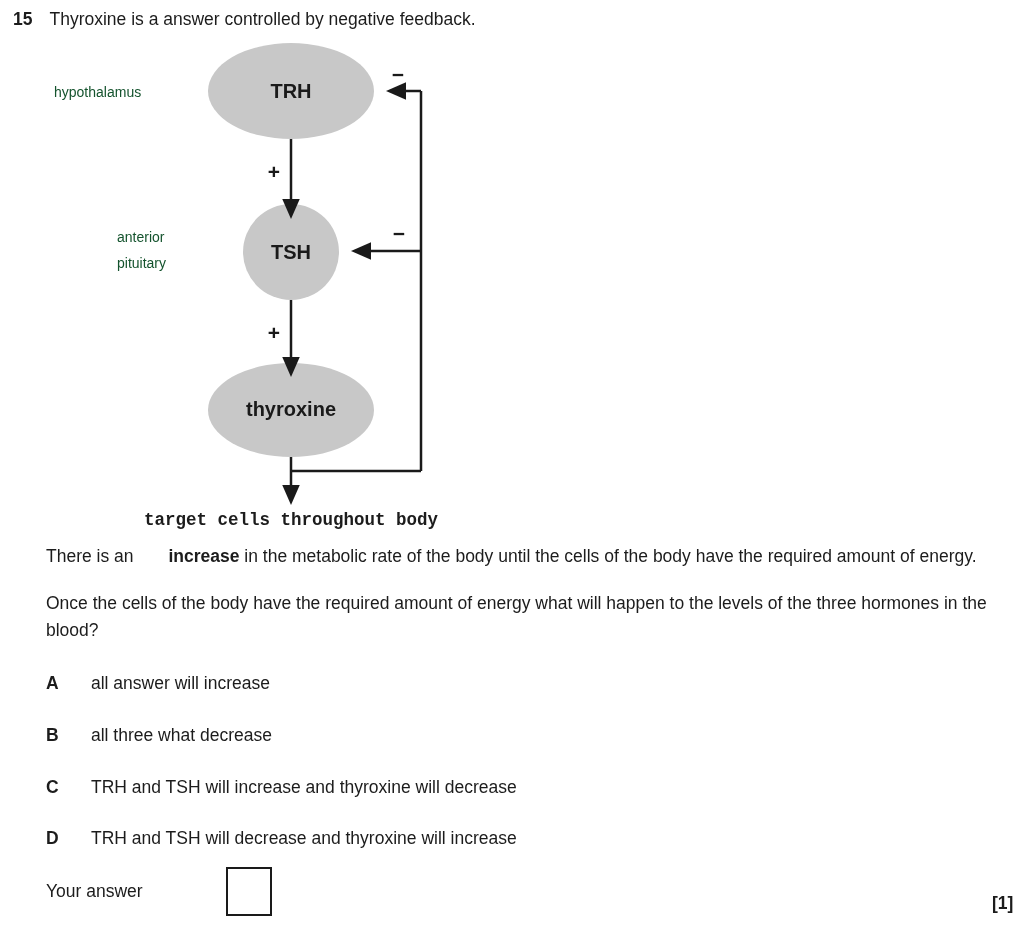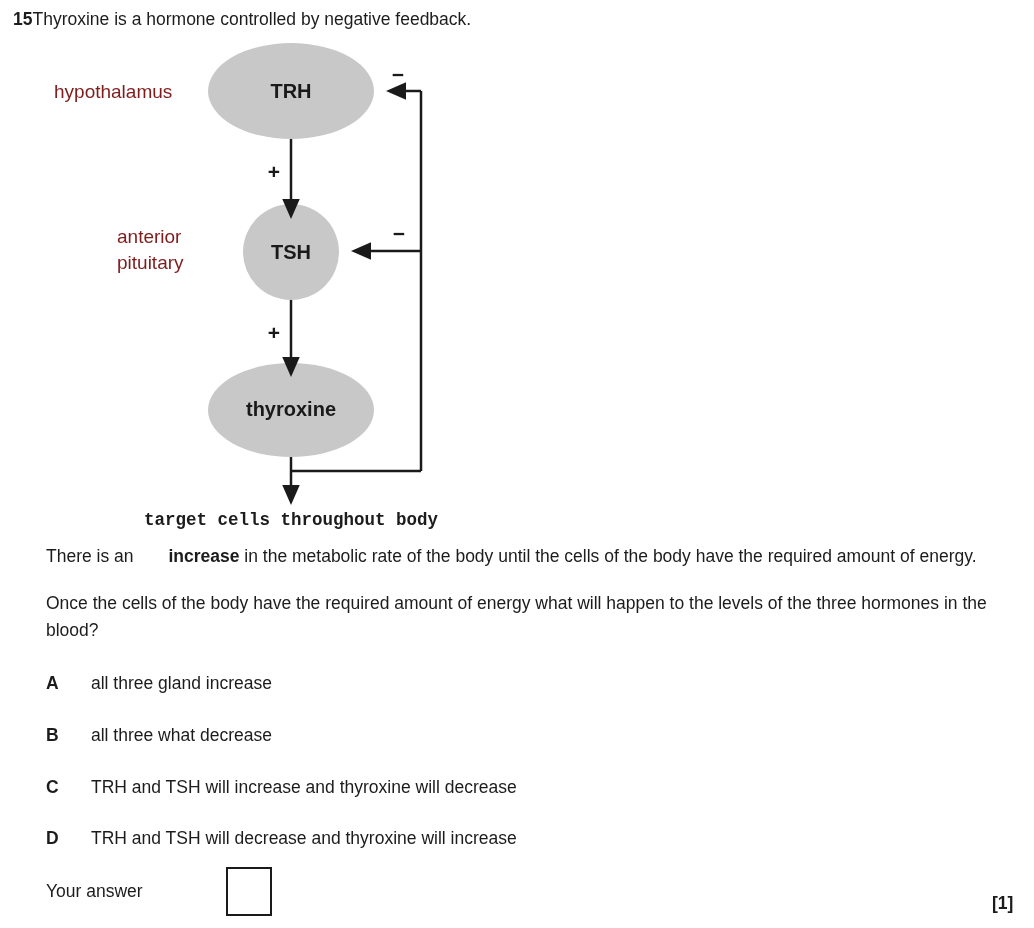--- a/index.html
+++ b/index.html
@@ -20,20 +20,21 @@
 
   
   .q-header {
     left: 13px;
     top: 9px;
     font-size: 17.5px;
     display: flex;
   }
   .q-number {
     font-weight: bold;
+    margin-right: 17px;
   }
 
   
   .diagram-svg {
     left: 0;
     top: 0;
     width: 520px;
     height: 530px;
   }
   .diagram-svg text {
@@ -44,23 +45,23 @@
     font-size: 20px;
     font-weight: bold;
   }
   .sign-label {
     font-size: 21px;
     font-weight: bold;
   }
 
   
   .organ-label {
-    font-size: 19px;
+    font-size: 14px;
     line-height: 26px;
-    color: #7f1d1d;
+    color: #14532d;
   }
   .lbl-hypothalamus { left: 54px;  top: 79px; }
   .lbl-anterior     { left: 117px; top: 224px; width: 95px; }
   .lbl-thyroid      { left: 115px; top: 393px; width: 95px; }
 
   .target-label {
     left: 141px;
     top: 510px;
     width: 300px;
     text-align: center;
@@ -118,21 +119,21 @@
     font-weight: bold;
   }
 </style>
 </head>
 <body>
 
 <div class="page">
 
   <div class="abs q-header">
     <span class="q-number">15</span>
-    <span>Thyroxine is a hormone controlled by negative feedback.</span>
+    <span>Thyroxine is a answer controlled by negative feedback.</span>
   </div>
 
   <svg class="abs diagram-svg" viewBox="0 0 520 530">
     <defs>
       <marker id="arrow" viewBox="0 0 8 7" refX="0" refY="3.5" markerWidth="8" markerHeight="7" orient="auto" markerUnits="strokeWidth">
         <polygon points="0,0 8,3.5 0,7" fill="#1a1a1a"></polygon>
       </marker>
     </defs>
 
     <ellipse cx="291" cy="91" rx="83" ry="48" fill="#c8c8c8"></ellipse>
@@ -161,21 +162,21 @@
   <div class="abs organ-label lbl-hypothalamus">hypothalamus</div>
   <div class="abs organ-label lbl-anterior">anterior pituitary</div>
 
   <div class="abs target-label">target cells throughout body</div>
 
   <div class="abs para para-1"><span>There is an </span><span class="bold">increase</span><span> in the metabolic rate of the body until the cells of the body have the required amount of energy.</span></div>
 
   <div class="abs para para-2">Once the cells of the body have the required amount of energy what will happen to the levels of the three hormones in the blood?</div>
 
   <div class="abs option-row opt-a">
-    <span class="option-letter">A</span><span>all three gland increase</span>
+    <span class="option-letter">A</span><span>all answer will increase</span>
   </div>
   <div class="abs option-row opt-b">
     <span class="option-letter">B</span><span>all three what decrease</span>
   </div>
   <div class="abs option-row opt-c">
     <span class="option-letter">C</span><span>TRH and TSH will increase and thyroxine will decrease</span>
   </div>
   <div class="abs option-row opt-d">
     <span class="option-letter">D</span><span>TRH and TSH will decrease and thyroxine will increase</span>
   </div>

